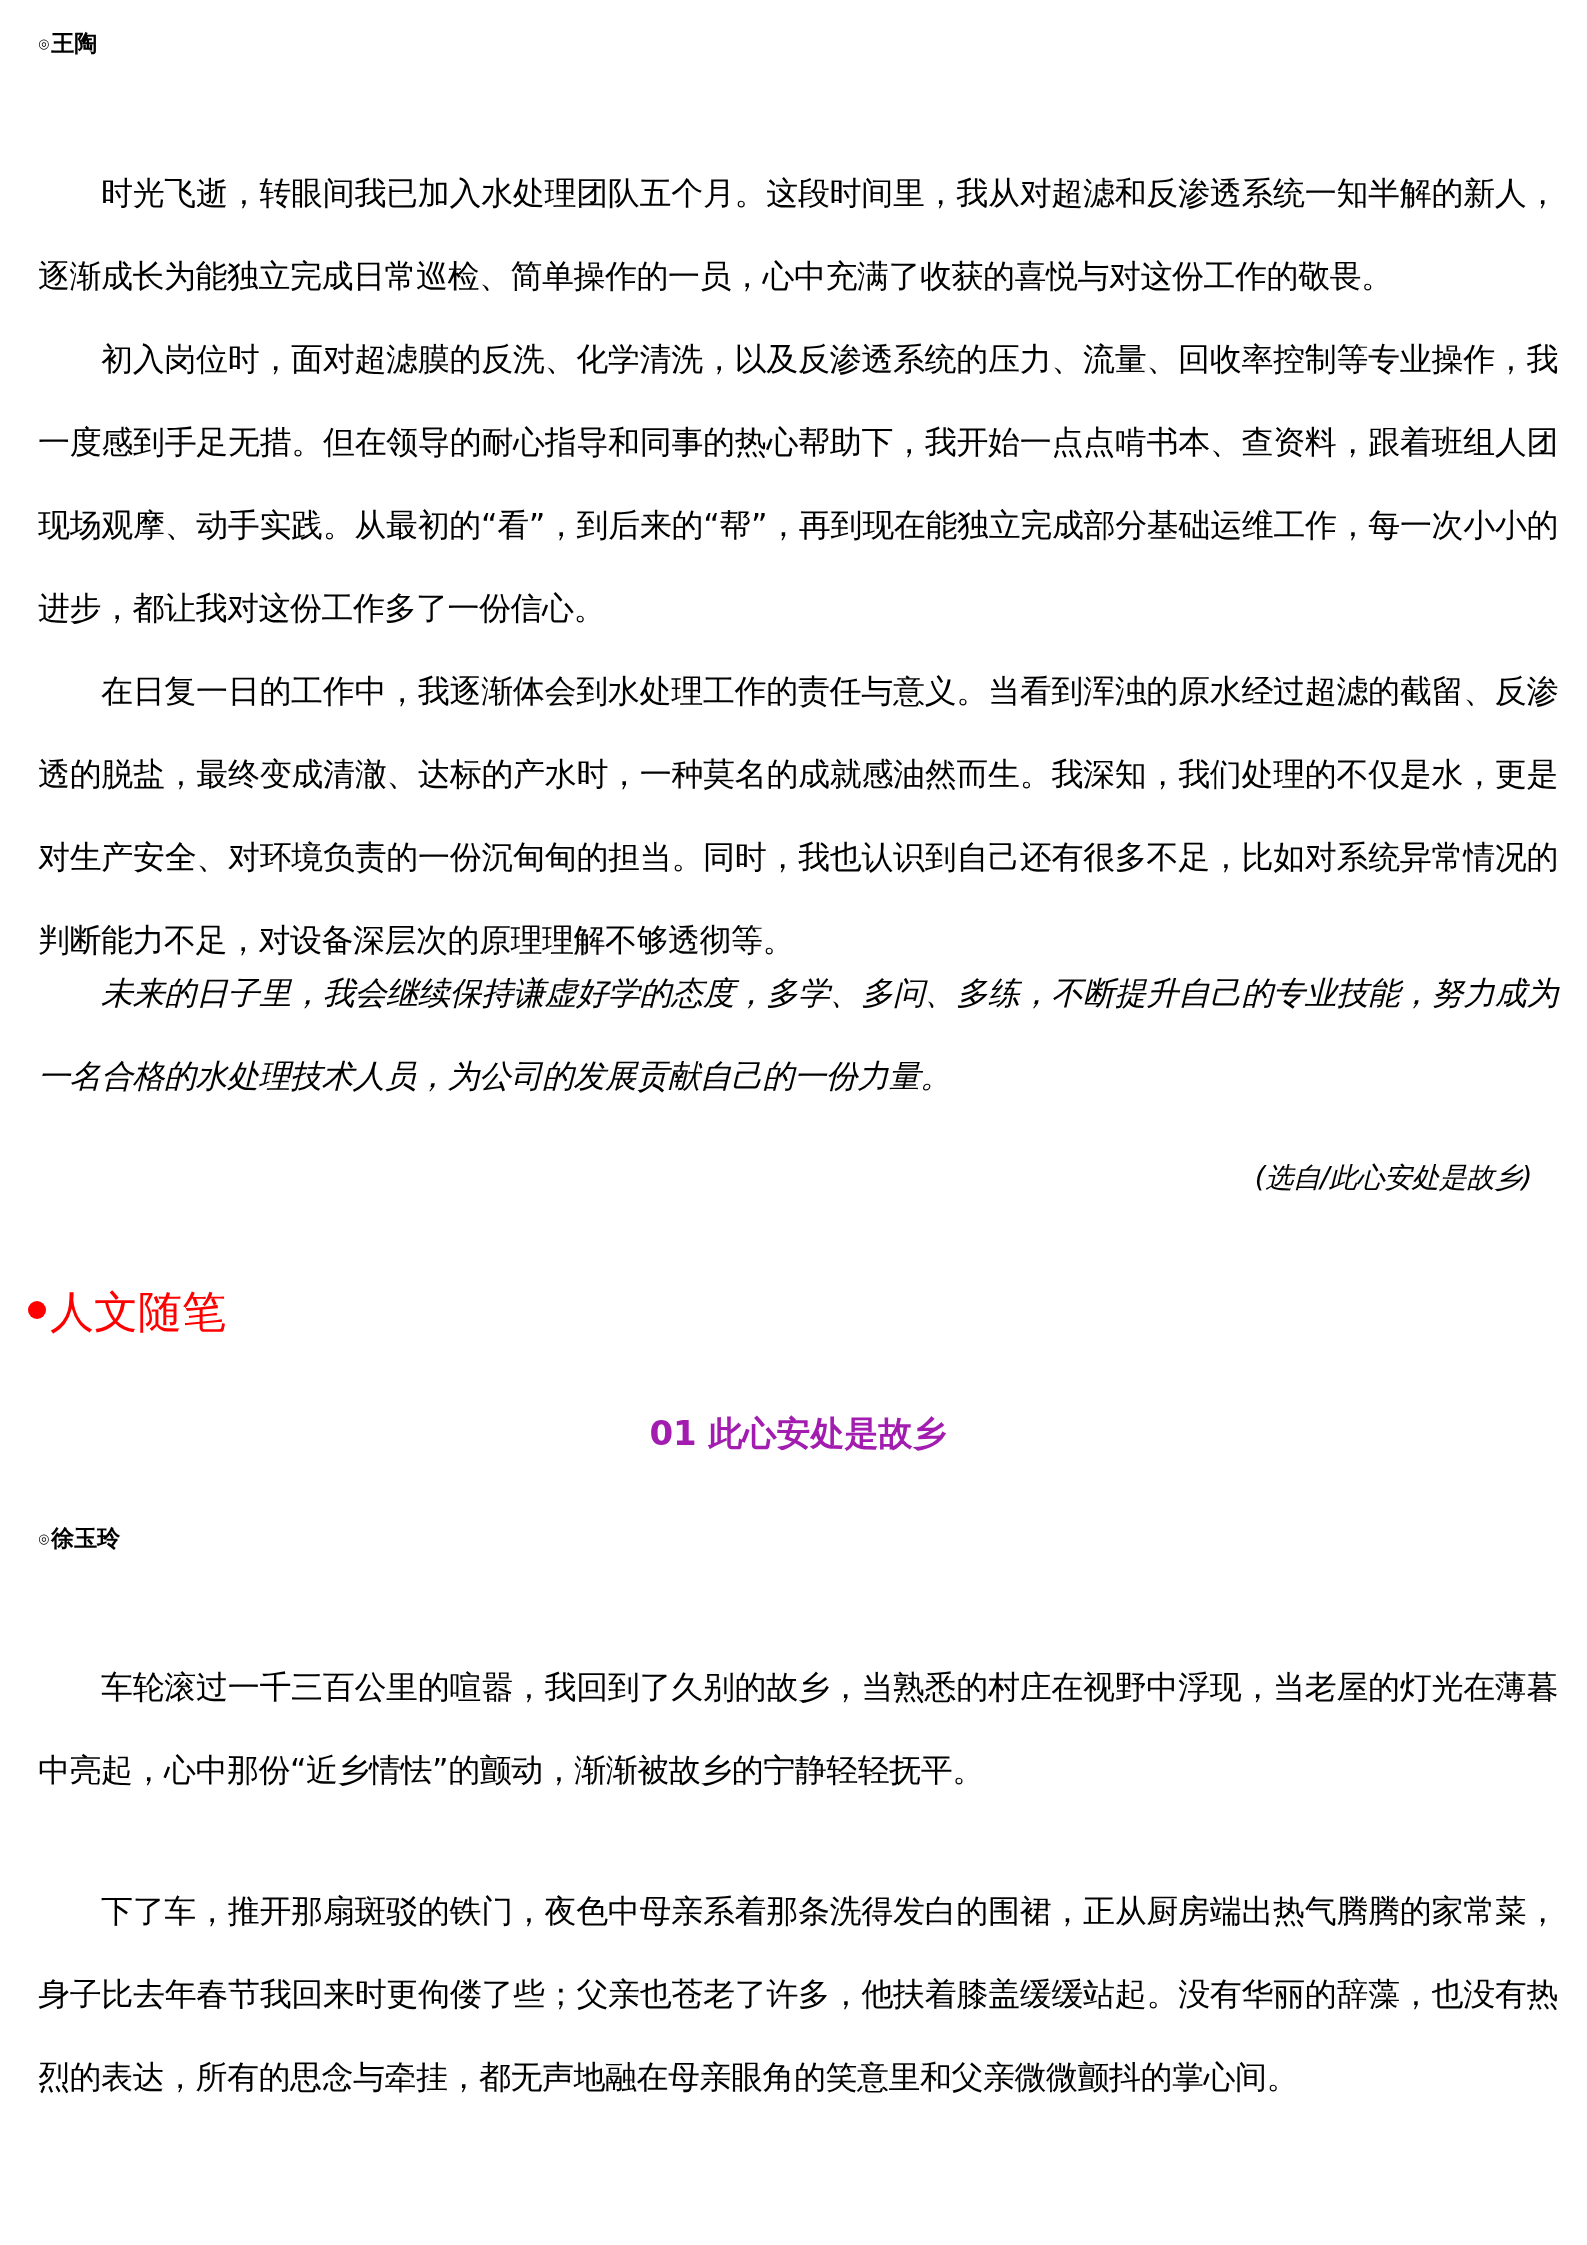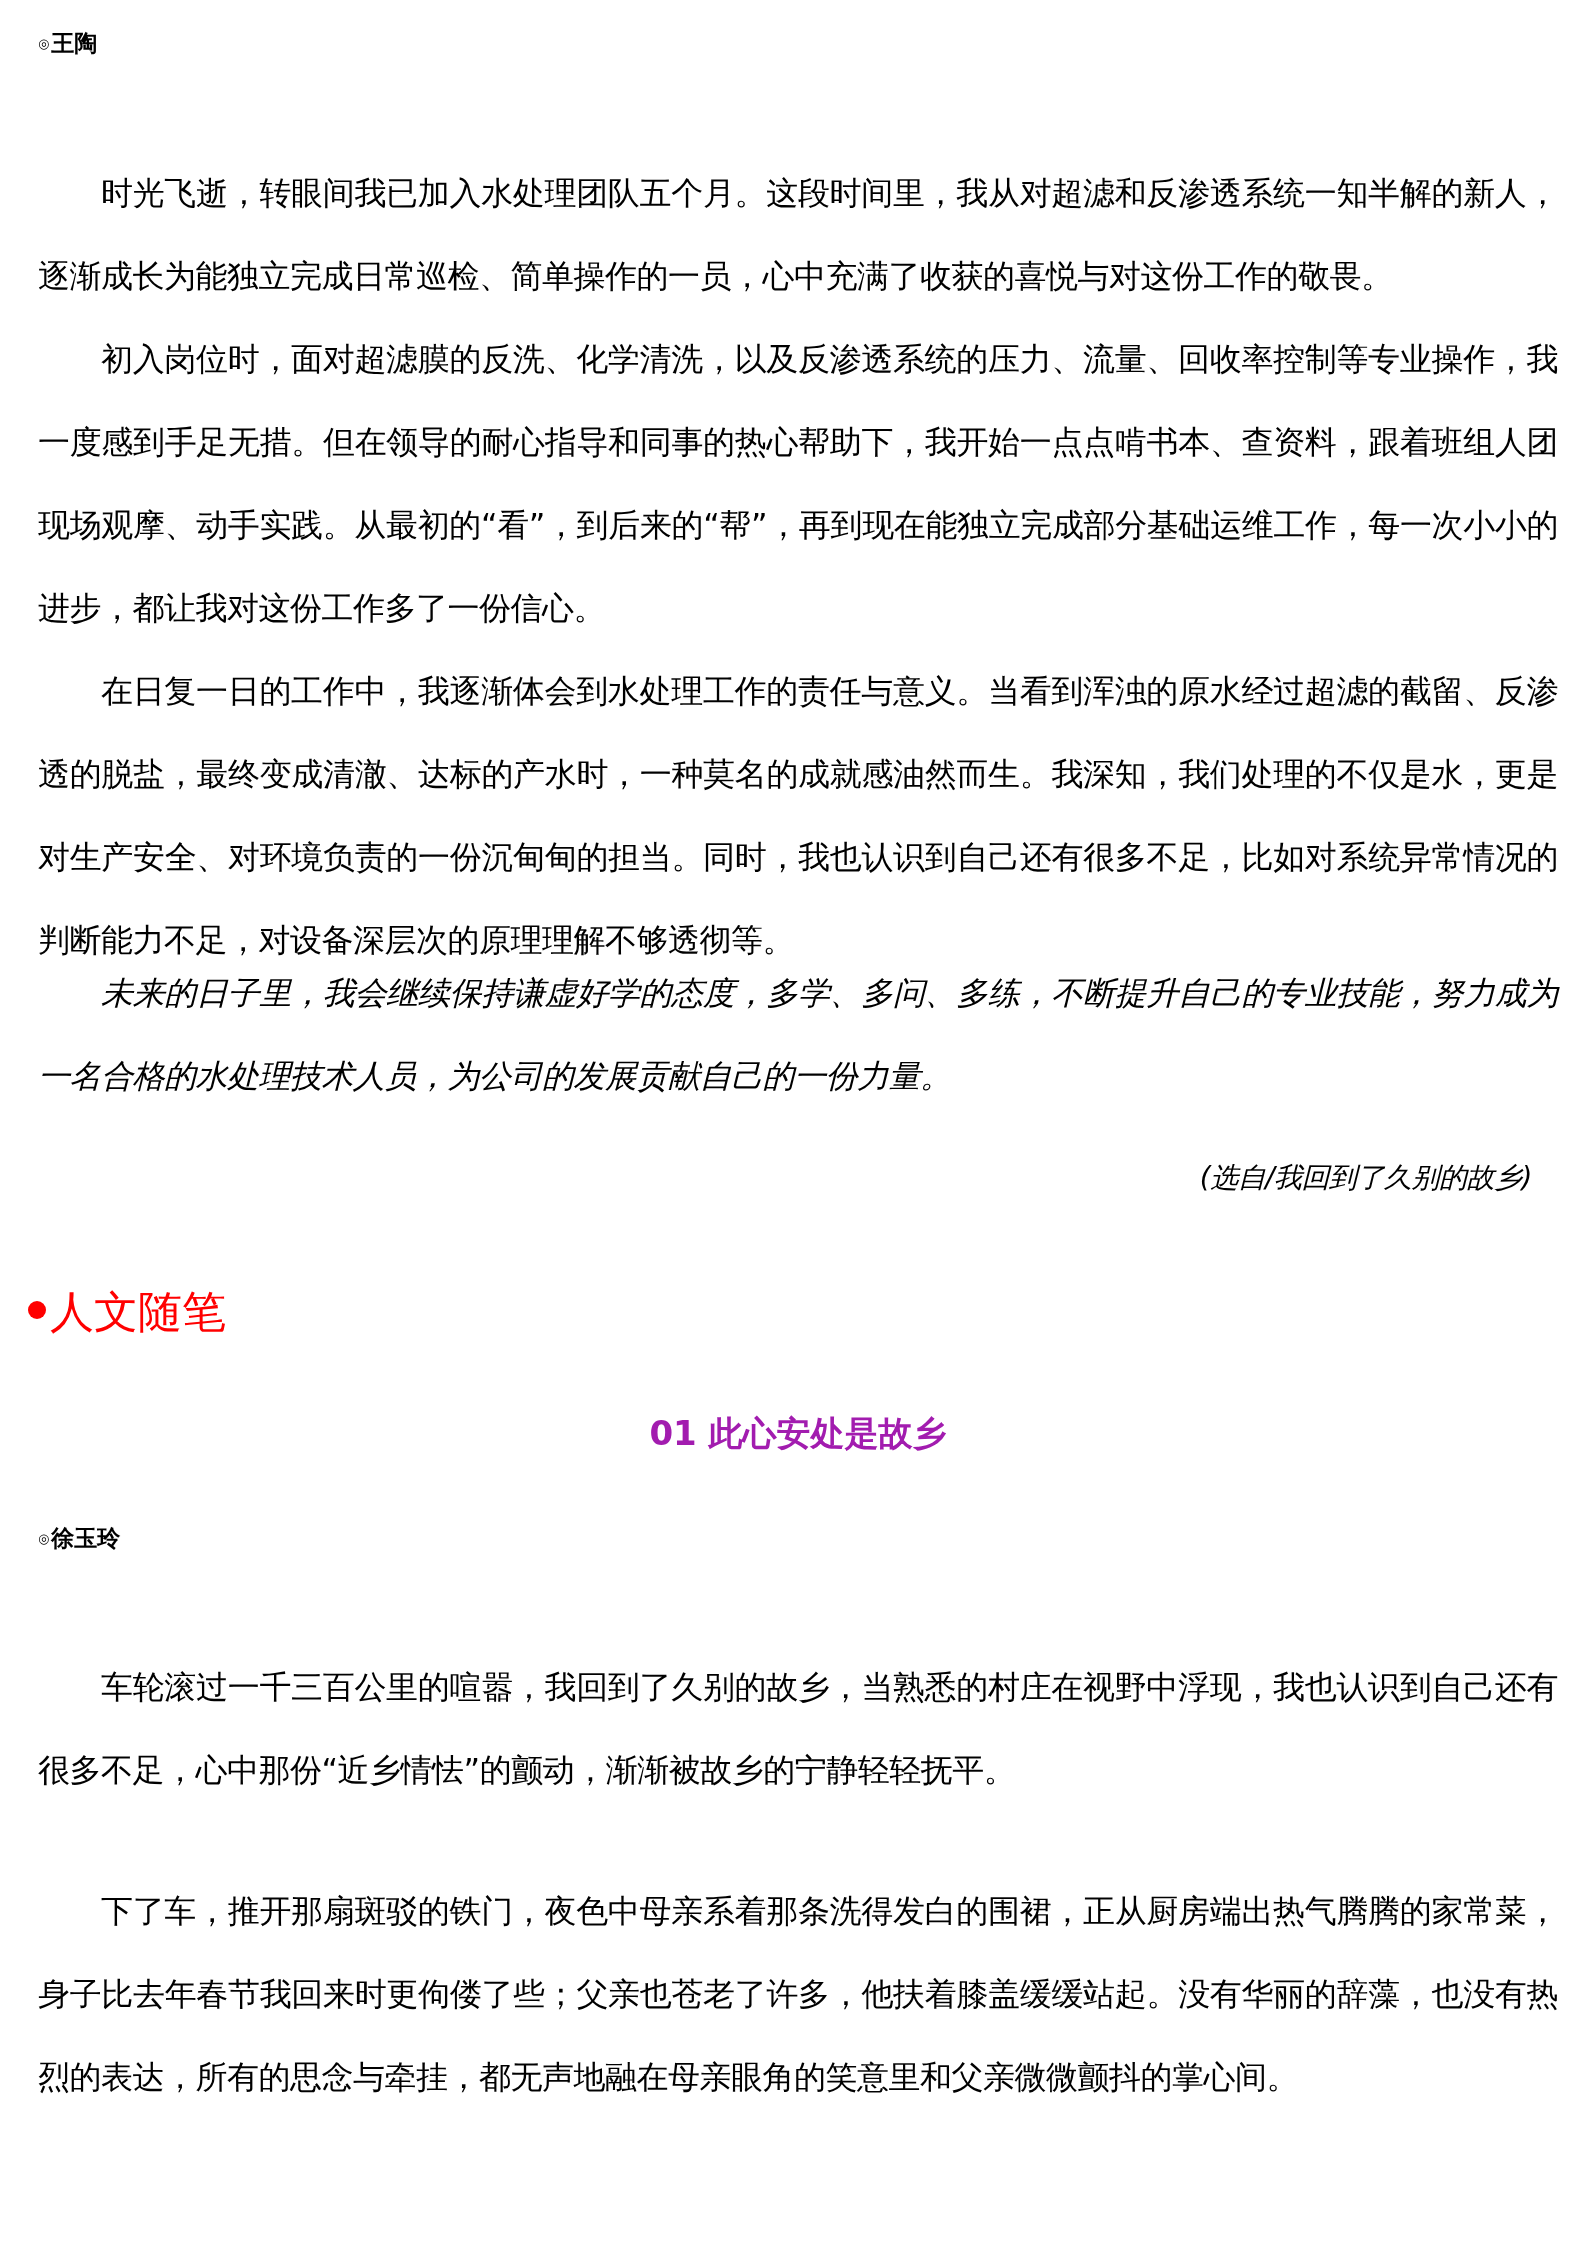--- a/index.html
+++ b/index.html
@@ -101,28 +101,28 @@
 
   <div class="author author-1">
     <span class="mark">◎</span><span>王陶</span>
   </div>
 
   <p class="para p1">时光飞逝，转眼间我已加入水处理团队五个月。这段时间里，我从对超滤和反渗透系统一知半解的新人，逐渐成长为能独立完成日常巡检、简单操作的一员，心中充满了收获的喜悦与对这份工作的敬畏。</p>
   <p class="para p2">初入岗位时，面对超滤膜的反洗、化学清洗，以及反渗透系统的压力、流量、回收率控制等专业操作，我一度感到手足无措。但在领导的耐心指导和同事的热心帮助下，我开始一点点啃书本、查资料，跟着班组人团现场观摩、动手实践。从最初的“看”，到后来的“帮”，再到现在能独立完成部分基础运维工作，每一次小小的进步，都让我对这份工作多了一份信心。</p>
   <p class="para p3">在日复一日的工作中，我逐渐体会到水处理工作的责任与意义。当看到浑浊的原水经过超滤的截留、反渗透的脱盐，最终变成清澈、达标的产水时，一种莫名的成就感油然而生。我深知，我们处理的不仅是水，更是对生产安全、对环境负责的一份沉甸甸的担当。同时，我也认识到自己还有很多不足，比如对系统异常情况的判断能力不足，对设备深层次的原理理解不够透彻等。</p>
   <p class="para p4">未来的日子里，我会继续保持谦虚好学的态度，多学、多问、多练，不断提升自己的专业技能，努力成为一名合格的水处理技术人员，为公司的发展贡献自己的一份力量。</p>
 
-  <div class="source">(选自/我回到了久别的故乡)</div>
+  <div class="source">(选自/此心安处是故乡)</div>
 
   <div class="section-title">
     <span class="bullet"></span><span>人文随笔</span>
   </div>
 
   <div class="article-title">01 此心安处是故乡</div>
 
   <div class="author author-2">
     <span class="mark">◎</span><span>徐玉玲</span>
   </div>
 
-  <p class="para p5">车轮滚过一千三百公里的喧嚣，我回到了久别的故乡，当熟悉的村庄在视野中浮现，我也认识到自己还有很多不足，心中那份“近乡情怯”的颤动，渐渐被故乡的宁静轻轻抚平。</p>
+  <p class="para p5">车轮滚过一千三百公里的喧嚣，我回到了久别的故乡，当熟悉的村庄在视野中浮现，当老屋的灯光在薄暮中亮起，心中那份“近乡情怯”的颤动，渐渐被故乡的宁静轻轻抚平。</p>
   <p class="para p6">下了车，推开那扇斑驳的铁门，夜色中母亲系着那条洗得发白的围裙，正从厨房端出热气腾腾的家常菜，身子比去年春节我回来时更佝偻了些；父亲也苍老了许多，他扶着膝盖缓缓站起。没有华丽的辞藻，也没有热烈的表达，所有的思念与牵挂，都无声地融在母亲眼角的笑意里和父亲微微颤抖的掌心间。</p>
 
 </div>
 
 </body></html>

